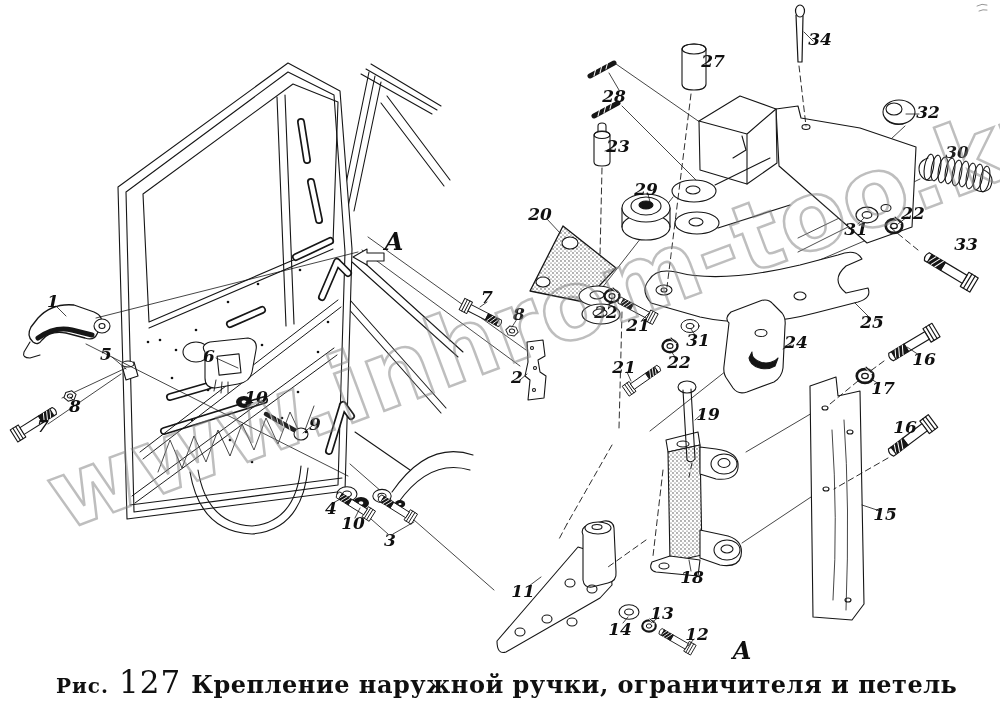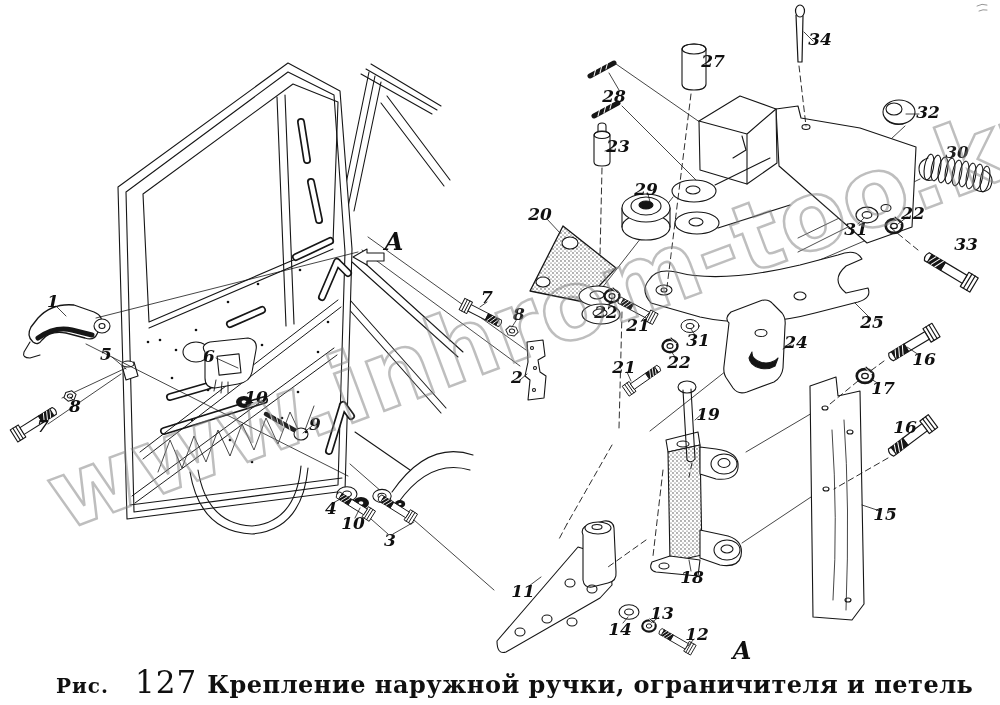--- a/index.html
+++ b/index.html
@@ -6,21 +6,21 @@
   #stage{position:relative;width:1000px;height:705px;background:#fff;overflow:hidden;
          font-family:"DejaVu Sans",sans-serif;}
   #drawing{position:absolute;left:0;top:0;}
   .wm{position:absolute;left:52px;top:448px;height:104px;line-height:104px;white-space:nowrap;
       font-family:"DejaVu Sans",sans-serif;font-weight:700;font-size:96px;letter-spacing:1px;
       color:rgba(255,255,255,0.06);-webkit-text-stroke:2.5px rgba(125,125,125,0.5);
       transform:rotate(-20.5deg);transform-origin:0 50%;pointer-events:none;}
   .caption{position:absolute;left:56px;top:664px;display:flex;align-items:baseline;gap:10px;
            color:#101010;font-family:"DejaVu Serif",serif;}
   .cap-prefix{font-size:20px;font-weight:700;letter-spacing:1px;}
-  .fig-num{font-size:31px;font-weight:400;letter-spacing:1px;margin-left:16px;}
+  .fig-num{font-size:31px;font-weight:400;letter-spacing:1px;}
   .fig-text{font-size:24px;font-weight:700;letter-spacing:0.5px;}
   .plabel{font:italic 700 17px "DejaVu Serif",serif;fill:#101010;text-anchor:middle;}
   .vlabel{font:italic 700 24px "DejaVu Serif",serif;fill:#101010;text-anchor:middle;}
 </style>
 </head>
 <body>
 
 <div id="stage">
 
 <svg id="drawing" width="1000" height="705" viewBox="0 0 1000 705">

